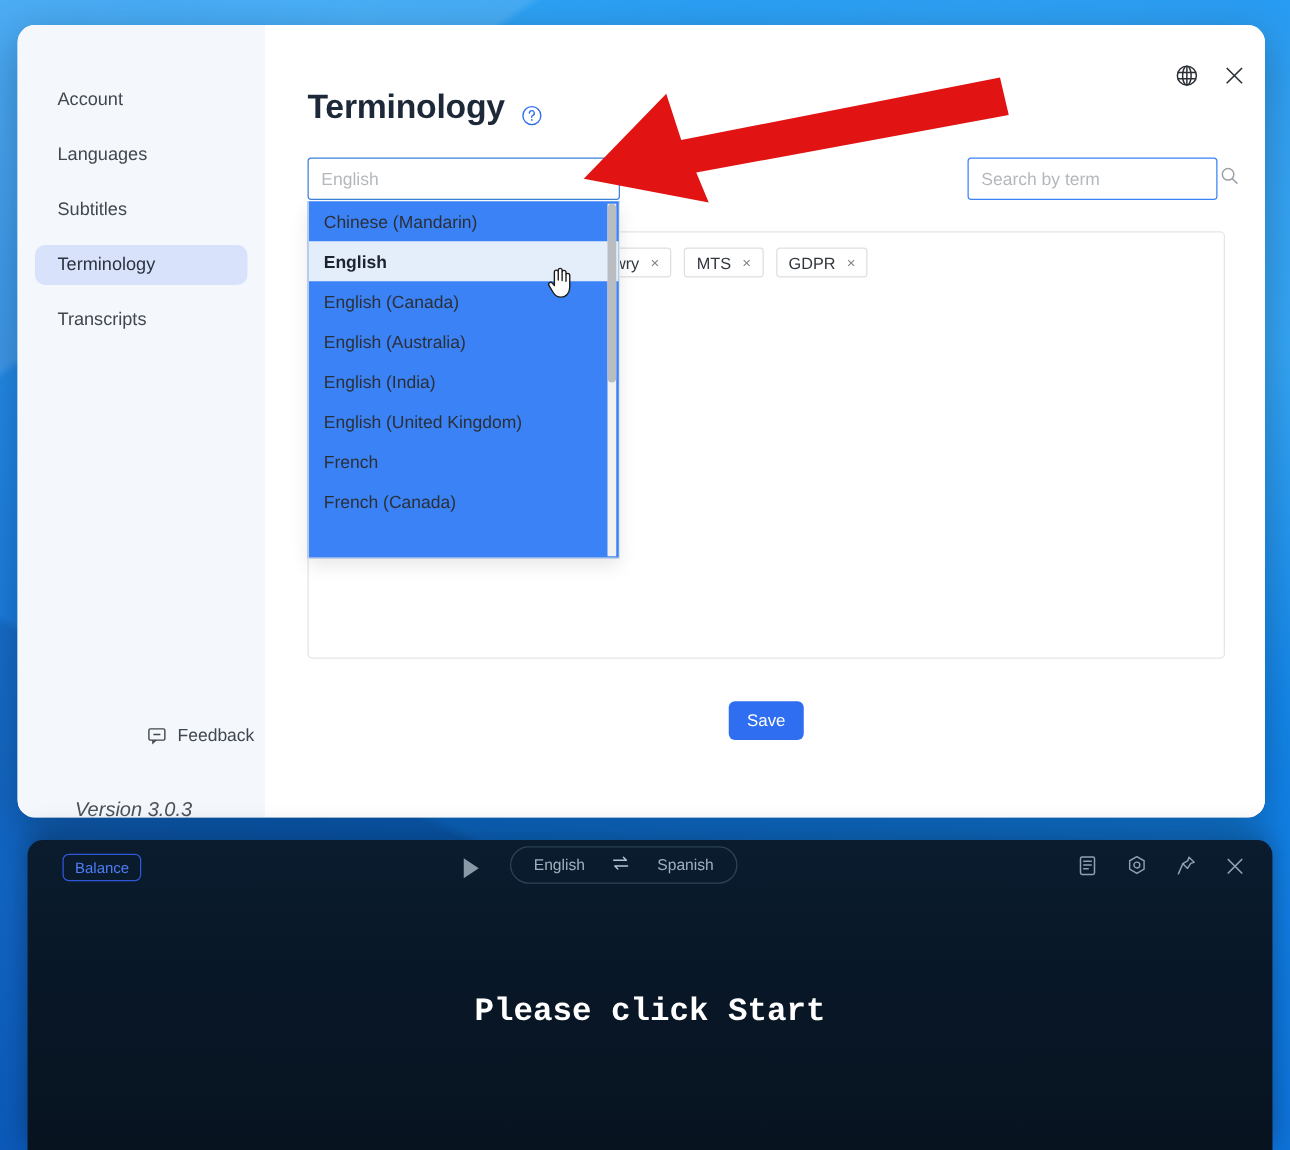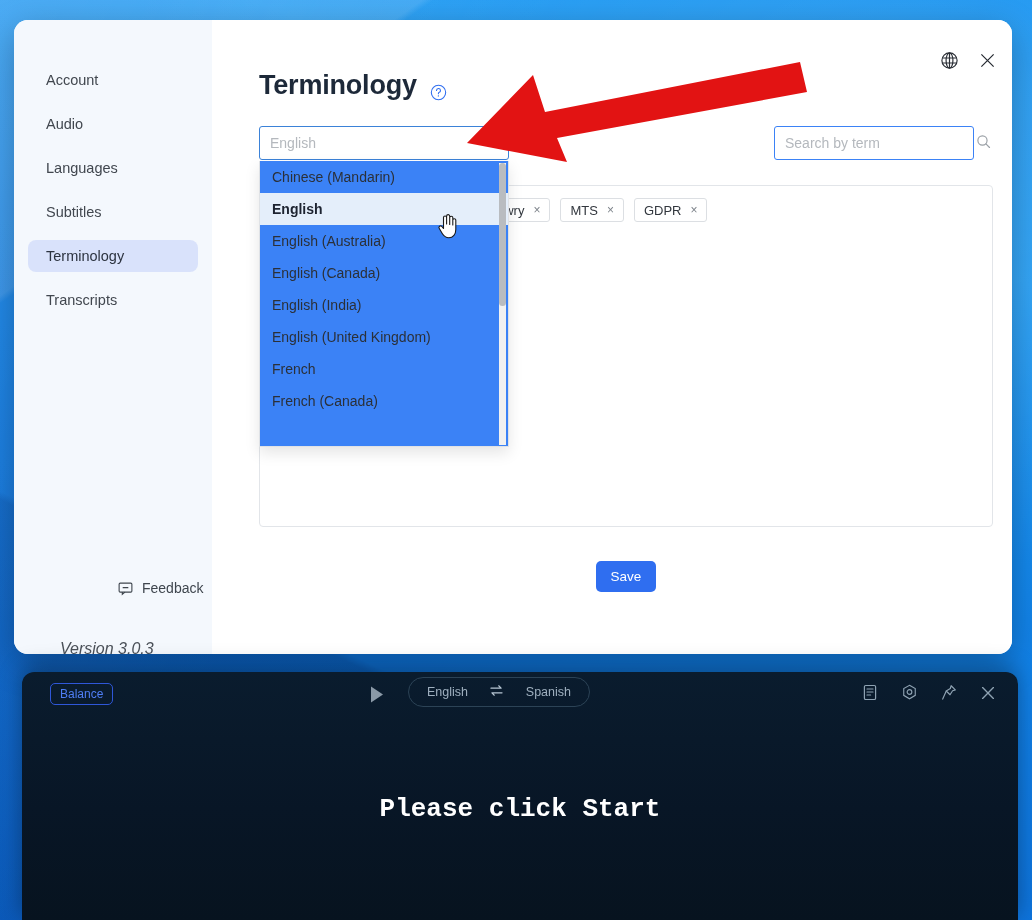--- a/index.html
+++ b/index.html
@@ -33,21 +33,20 @@
   
   #settings-window {
     position: absolute;
     left: 14px; top: 20px;
     width: 998px; height: 634px;
     background: #ffffff;
     border-radius: 14px;
     box-shadow: 0 10px 34px rgba(0,0,0,0.28);
     overflow: hidden;
     display: flex;
-    gap: 13px;
   }
 
   
   #sidebar {
     width: 198px;
     background: #f4f8fd;
     flex: none;
     position: relative;
     padding-top: 44px;
   }
@@ -313,23 +312,20 @@
 </head>
 <body>
 
 <div id="desktop">
 
   <div id="settings-window">
 
     <div id="sidebar">
       <div class="nav-item">
         <span>Account</span>
-      </div>
-      <div class="nav-item">
-        <span>Audio</span>
       </div>
       <div class="nav-item">
         <span>Languages</span>
       </div>
       <div class="nav-item">
         <span>Subtitles</span>
       </div>
       <div class="nav-item active">
         <span>Terminology</span>
       </div>
@@ -414,24 +410,24 @@
       <button id="save-button">Save</button>
 
       <div id="lang-dropdown">
         <div class="lang-option">
           <span>Chinese (Mandarin)</span>
         </div>
         <div class="lang-option selected">
           <span>English</span>
         </div>
         <div class="lang-option">
+          <span>English (Canada)</span>
+        </div>
+        <div class="lang-option">
           <span>English (Australia)</span>
-        </div>
-        <div class="lang-option">
-          <span>English (Canada)</span>
         </div>
         <div class="lang-option">
           <span>English (India)</span>
         </div>
         <div class="lang-option">
           <span>English (United Kingdom)</span>
         </div>
         <div class="lang-option">
           <span>French</span>
         </div>

